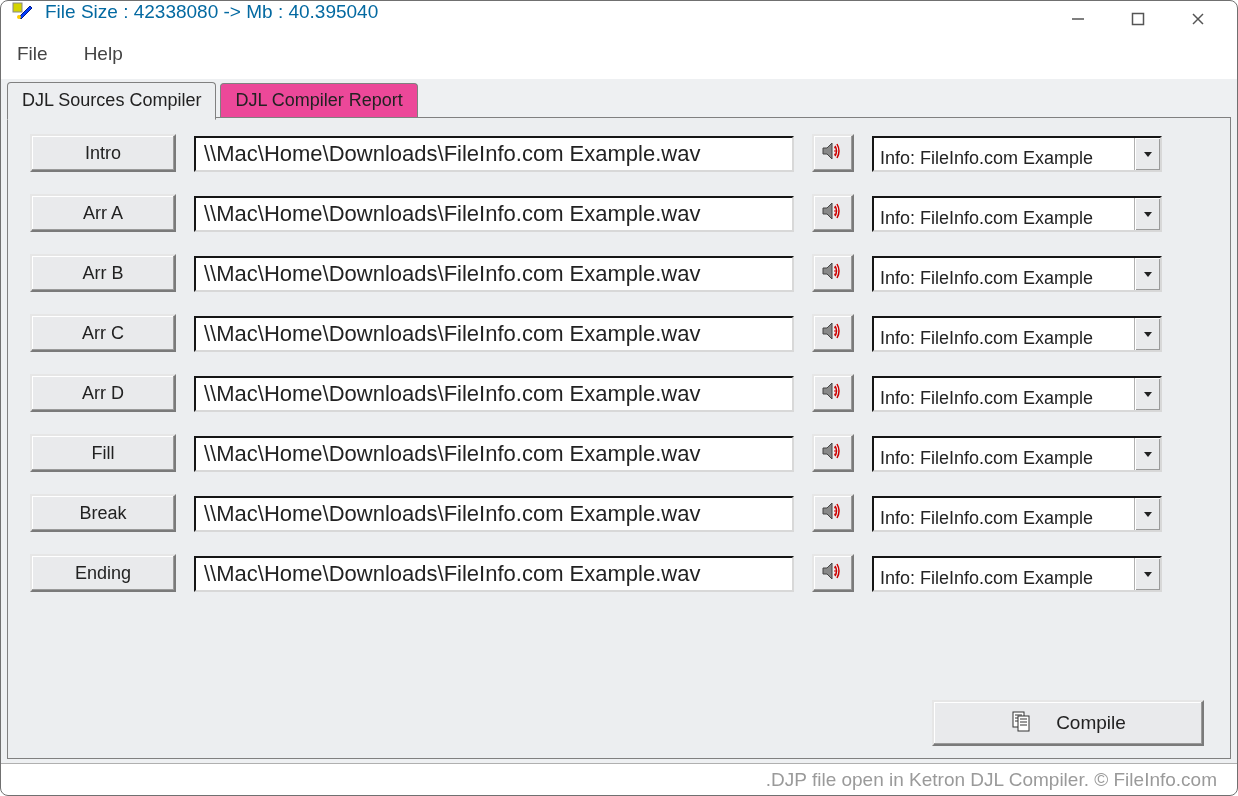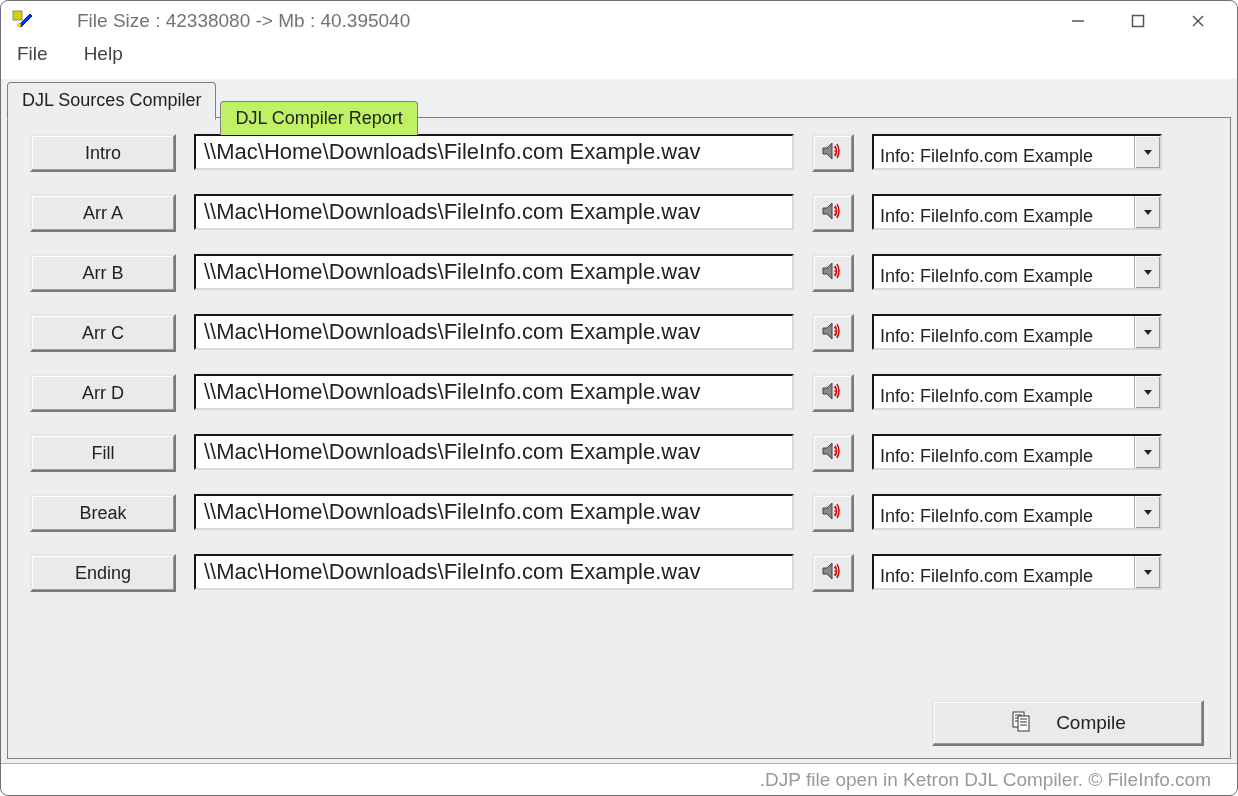--- a/index.html
+++ b/index.html
@@ -17,26 +17,25 @@
     border: 1px solid #707070;
     display: flex;
     flex-direction: column;
     border-radius: 8px;
     overflow: hidden;
     background: #fff;
   }
   .titlebar {
     height: 40px;
     display: flex;
-    align-items: center;
+    align-items: flex-start;
     padding: 0 6px 0 10px;
-    color: #737373;
+    color: #0369a1;
     font-size: 19px;
     user-select: none;
-    gap: 32px;
   }
   .titlebar .app-icon {
     width: 24px; height: 24px; margin-right: 10px;
     display: inline-flex; align-items: center; justify-content: center;
   }
   .titlebar .title-text { flex: 1; }
   .win-controls { display: flex; align-items: center; gap: 2px; margin-right: 4px; }
   .win-btn {
     width: 58px; height: 36px;
     display: flex; align-items: center; justify-content: center;
@@ -64,48 +63,48 @@
     display: flex;
     align-items: center;
     height: 36px;
     margin-top: 2px;
   }
   .tab {
     position: relative;
     padding: 6px 14px 6px 14px;
     font-size: 18px;
     color: #222;
-    background: #bef264;
+    background: #ec4899;
     border: 1px solid #808080;
     border-bottom: none;
     border-top-left-radius: 4px;
     border-top-right-radius: 4px;
     margin-right: 4px;
-    top: 19px;
+    top: 1px;
   }
   .tab.active {
     background: #eceef0;
     border-bottom: 1px solid #eceef0;
     z-index: 3;
     top: 1px;
     padding-top: 7px;
     padding-bottom: 8px;
     margin-bottom: -1px;
   }
   .tabpanel {
     flex: 1;
     border: 1px solid #808080;
     background: #eceef0;
     padding: 16px 16px 8px 22px;
     display: flex;
     flex-direction: column;
   }
   .row {
     display: flex;
-    align-items: flex-start;
+    align-items: flex-end;
     gap: 18px;
     margin-bottom: 22px;
   }
   .row .label-btn {
     width: 146px;
     height: 38px;
     border: 2px solid #7a7a7a;
     border-top-color: #e6e6e6;
     border-left-color: #e6e6e6;
     background: #e9eaec;
@@ -178,21 +177,21 @@
     gap: 24px;
     font-size: 19px;
     box-shadow: inset -1px -1px 0 #9a9a9a, inset 1px 1px 0 #ffffff;
   }
   .statusbar {
     height: 32px;
     border-top: 1px solid #b0b0b0;
     display: flex;
     align-items: center;
     justify-content: flex-end;
-    padding: 0 26px;
+    padding: 0 20px;
     font-size: 19px;
     color: #9a9a9a;
   }
 </style>
 </head>
 <body>
 
 <div class="window">
 
   <div class="titlebar">

